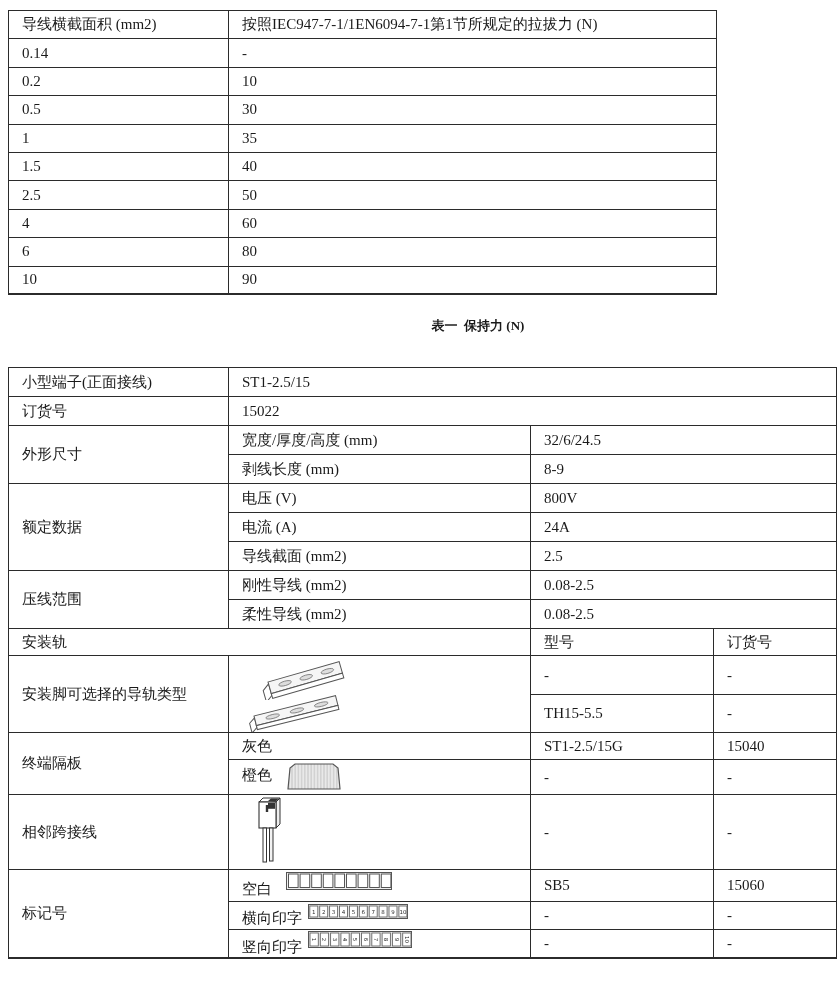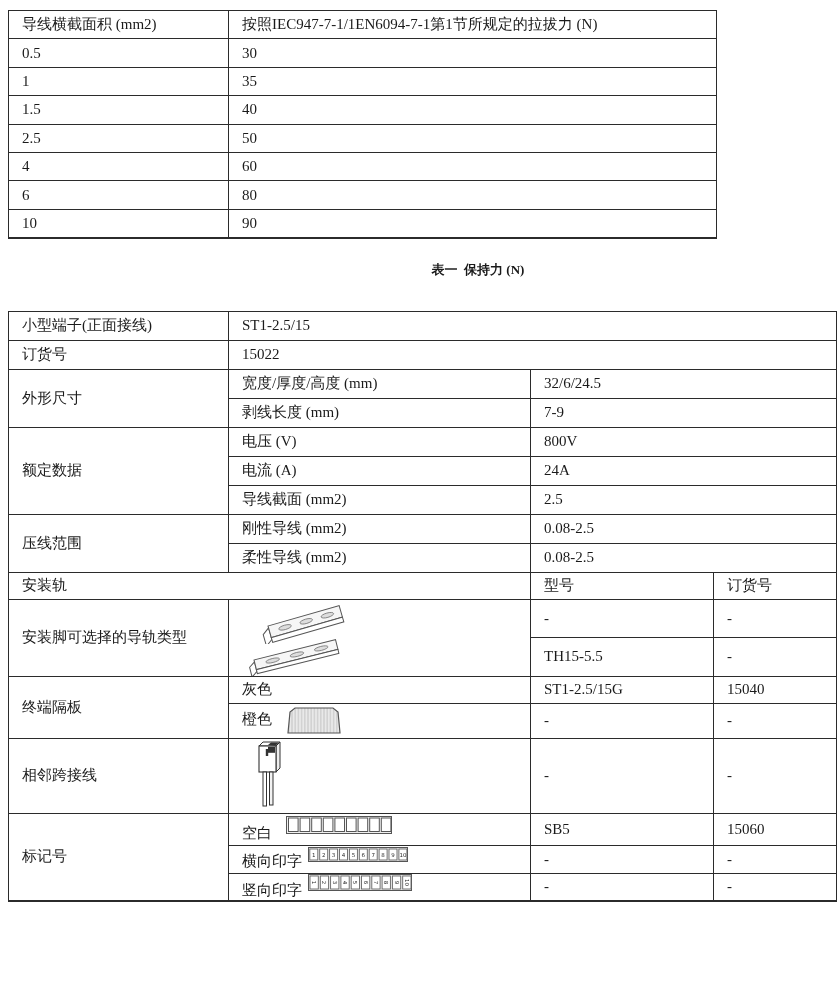--- a/index.html
+++ b/index.html
@@ -33,20 +33,28 @@
     <colgroup>
         <col style="width:220px">
         <col>
       </colgroup>
     <tbody>
       <tr>
         <td>导线横截面积 (mm2)</td>
         <td>按照IEC947-7-1/1EN6094-7-1第1节所规定的拉拔力 (N)</td>
       </tr>
       <tr>
+          <td>0.14</td>
+          <td>-</td>
+        </tr>
+      <tr>
+          <td>0.2</td>
+          <td>10</td>
+        </tr>
+      <tr>
           <td>0.5</td>
           <td>30</td>
         </tr>
       <tr>
           <td>1</td>
           <td>35</td>
         </tr>
       <tr>
           <td>1.5</td>
           <td>40</td>
@@ -88,21 +96,21 @@
         <td>订货号</td>
         <td colspan="3">15022</td>
       </tr>
       <tr class="h29">
         <td rowspan="2">外形尺寸</td>
         <td>宽度/厚度/高度  (mm)</td>
         <td colspan="2">32/6/24.5</td>
       </tr>
       <tr class="h29">
         <td>剥线长度 (mm)</td>
-        <td colspan="2">7-9</td>
+        <td colspan="2">8-9</td>
       </tr>
       <tr class="h29">
         <td rowspan="3">额定数据</td>
         <td>电压 (V)</td>
         <td colspan="2">800V</td>
       </tr>
       <tr class="h29">
         <td>电流 (A)</td>
         <td colspan="2">24A</td>
       </tr>

